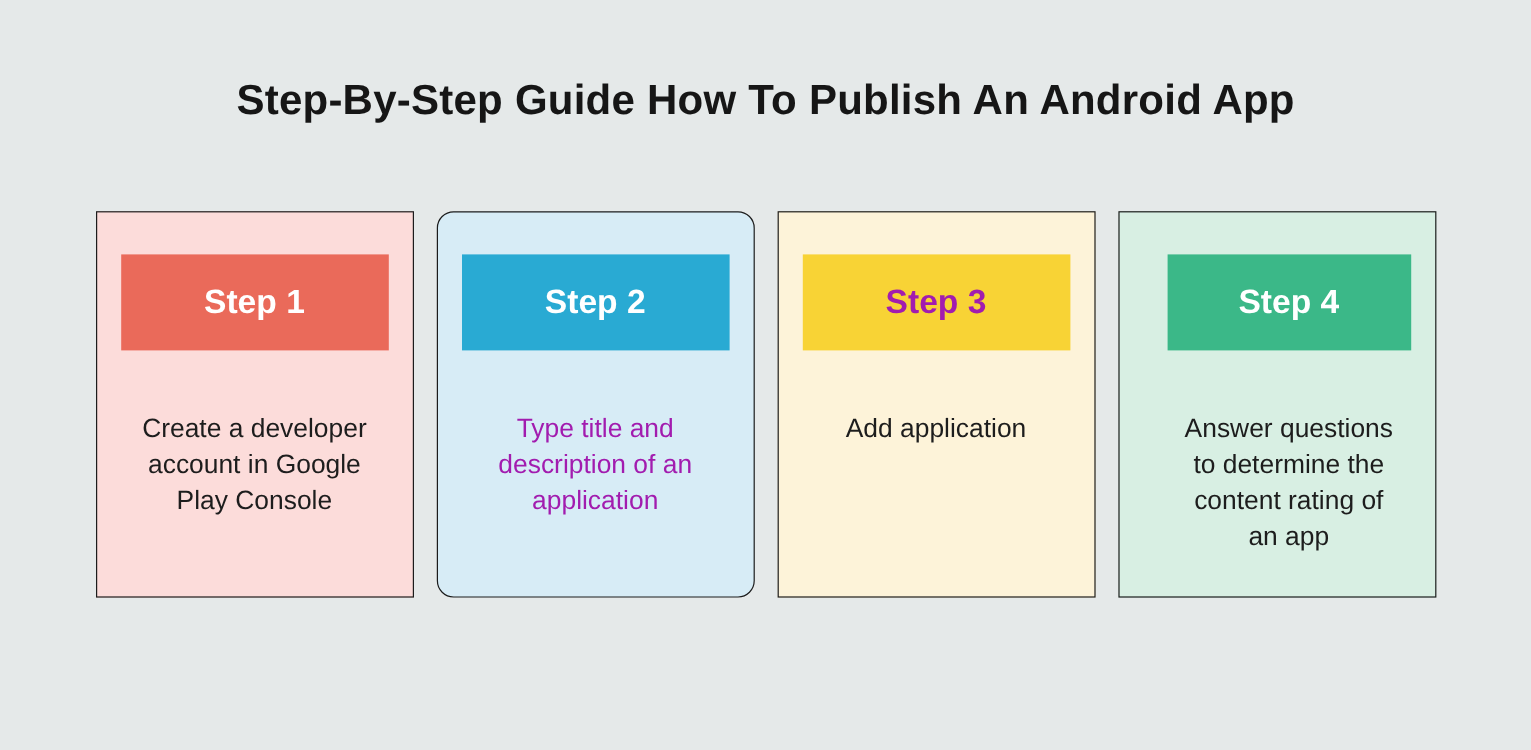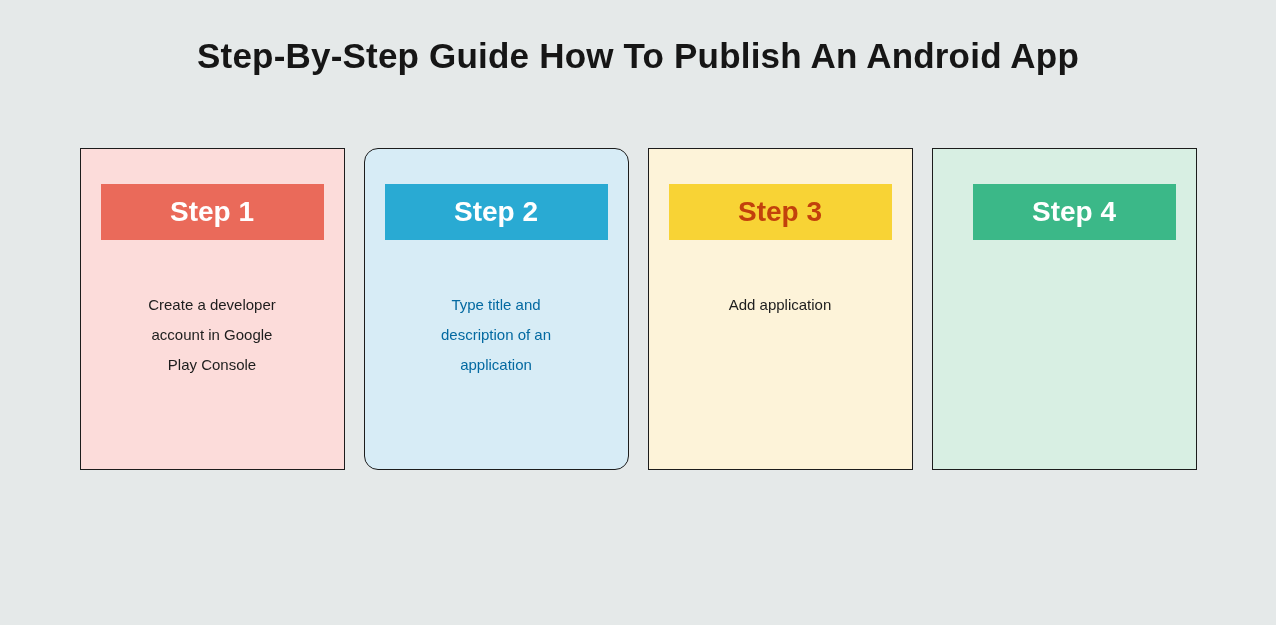--- a/index.html
+++ b/index.html
@@ -7,57 +7,57 @@
     padding: 0;
   }
   body {
     width: 1276px;
     height: 625px;
     overflow: hidden;
     font-family: "Liberation Sans", sans-serif;
     background: #e5e9e9; 
   }
   .title {
-    padding-top: 36px;
+    padding-top: 64px;
     margin: 0;
     text-align: center;
     font-size: 35px;
     font-weight: 700;
     letter-spacing: 0.2px;
     color: #161616;
   }
   .cards {
     width: 1117px;
     margin: 72px auto 0;
     display: flex;
     justify-content: space-between;
   }
   .card {
     box-sizing: border-box;
     width: 265px;
     height: 322px;
     border: 1.5px solid #1c1c1c;
   }
   .card-header {
-    height: 56px;
+    height: 80px;
     width: calc(100% - 40px);
     margin: 35px auto 0;
     display: flex;
     align-items: center;
     justify-content: center;
   }
   .step-label {
     font-size: 28px;
     font-weight: 700;
   }
   .card-body {
     margin: 50px auto 0;
     max-width: 230px;
     text-align: center;
-    font-size: 15px;
+    font-size: 22px;
     line-height: 30px;
     white-space: pre-line;
     color: #1d1d1d;
   }
 </style>
 </head>
 <body style="background: rgb(229, 233, 233);">
 
 <h1 class="title" style="color: rgb(22, 22, 22);">Step-By-Step Guide How To Publish An Android App</h1>
 
@@ -68,30 +68,34 @@
     </div>
     <div class="card-body" style="color: rgb(29, 29, 29);">Create a developer
 account in Google
 Play Console</div>
   </div>
 
   <div class="card" style="background: rgb(215, 236, 246); border-color: rgb(28, 28, 28); border-radius: 14px;">
     <div class="card-header" style="background: rgb(41, 170, 211);">
       <span class="step-label" style="color: rgb(255, 255, 255);">Step 2</span>
     </div>
-    <div class="card-body" style="color: #0369a1;">Type title and
+    <div class="card-body" style="color: #a21caf;">Type title and
 description of an
 application</div>
   </div>
 
   <div class="card" style="background: rgb(253, 243, 217); border-color: rgb(28, 28, 28);">
     <div class="card-header" style="background: rgb(248, 211, 53);">
-      <span class="step-label" style="color: #c2410c;">Step 3</span>
+      <span class="step-label" style="color: #a21caf;">Step 3</span>
     </div>
     <div class="card-body" style="color: rgb(29, 29, 29);">Add application</div>
   </div>
 
   <div class="card" style="background: rgb(216, 239, 227); border-color: rgb(28, 28, 28); padding-left: 20px;">
     <div class="card-header" style="background: rgb(59, 184, 136);">
       <span class="step-label" style="color: rgb(255, 255, 255);">Step 4</span>
     </div>
+    <div class="card-body" style="color: rgb(29, 29, 29);">Answer questions
+to determine the
+content rating of
+an app</div>
   </div>
 </div>
 
 </body></html>

